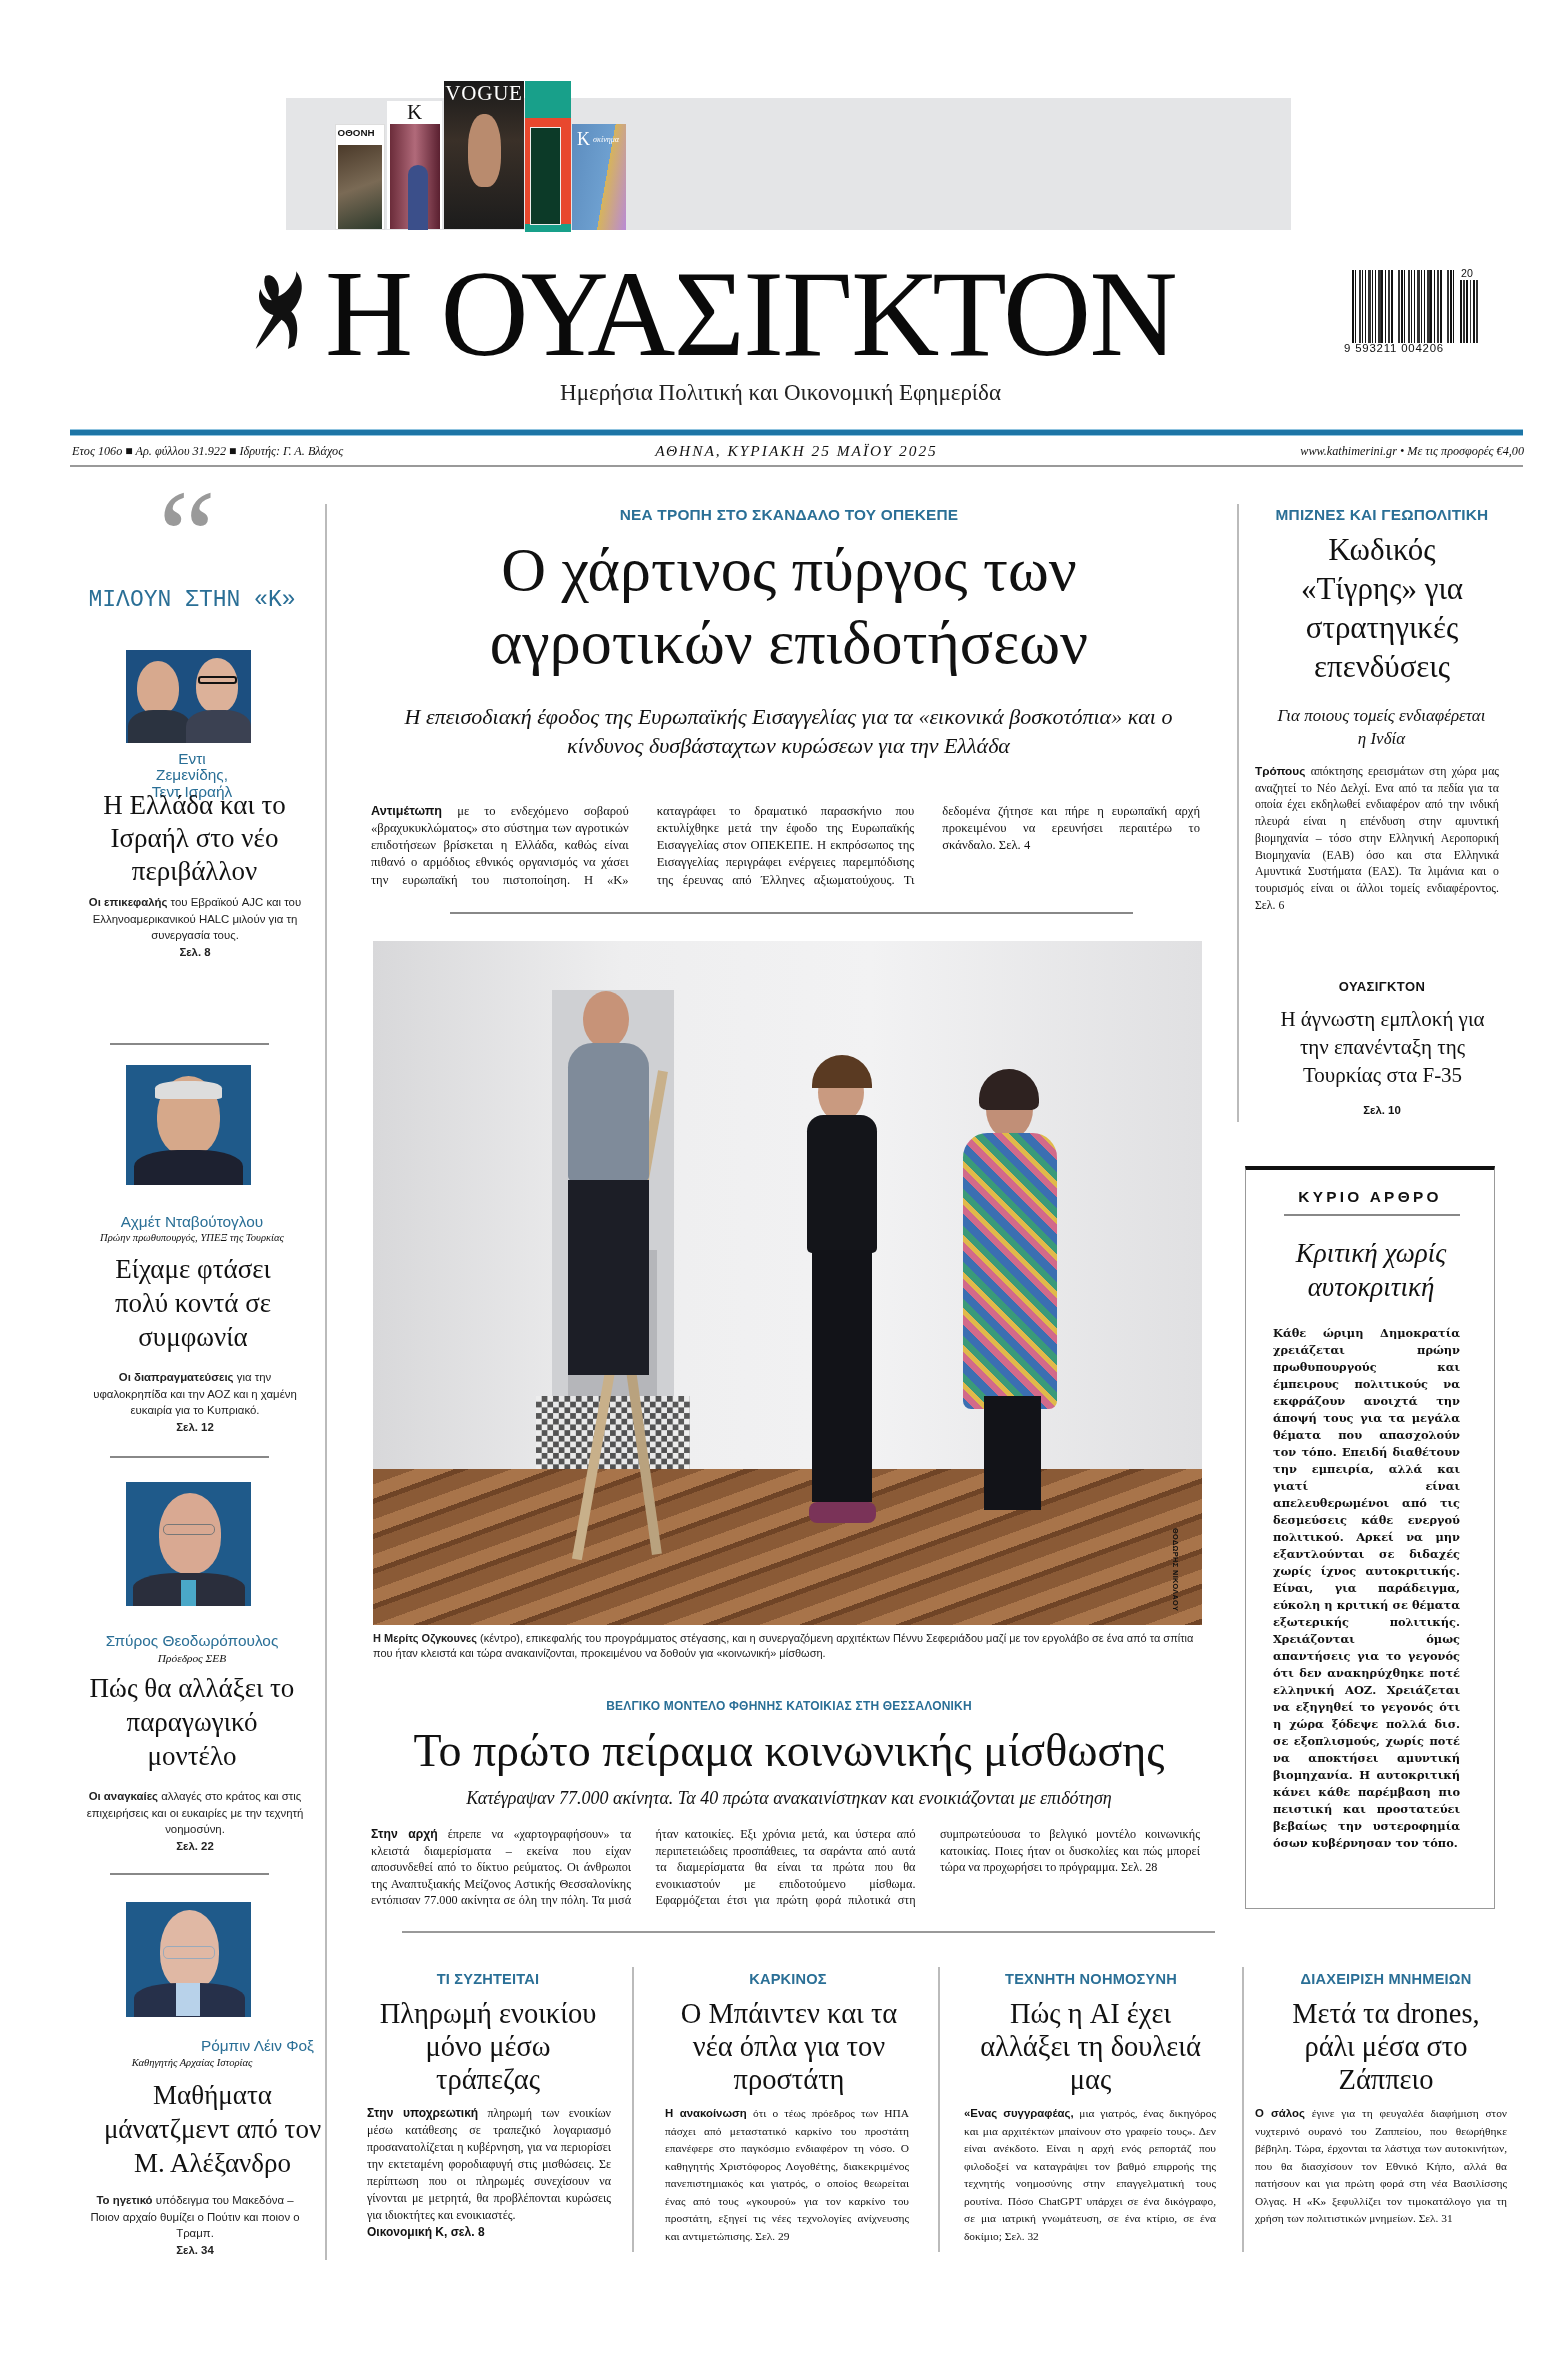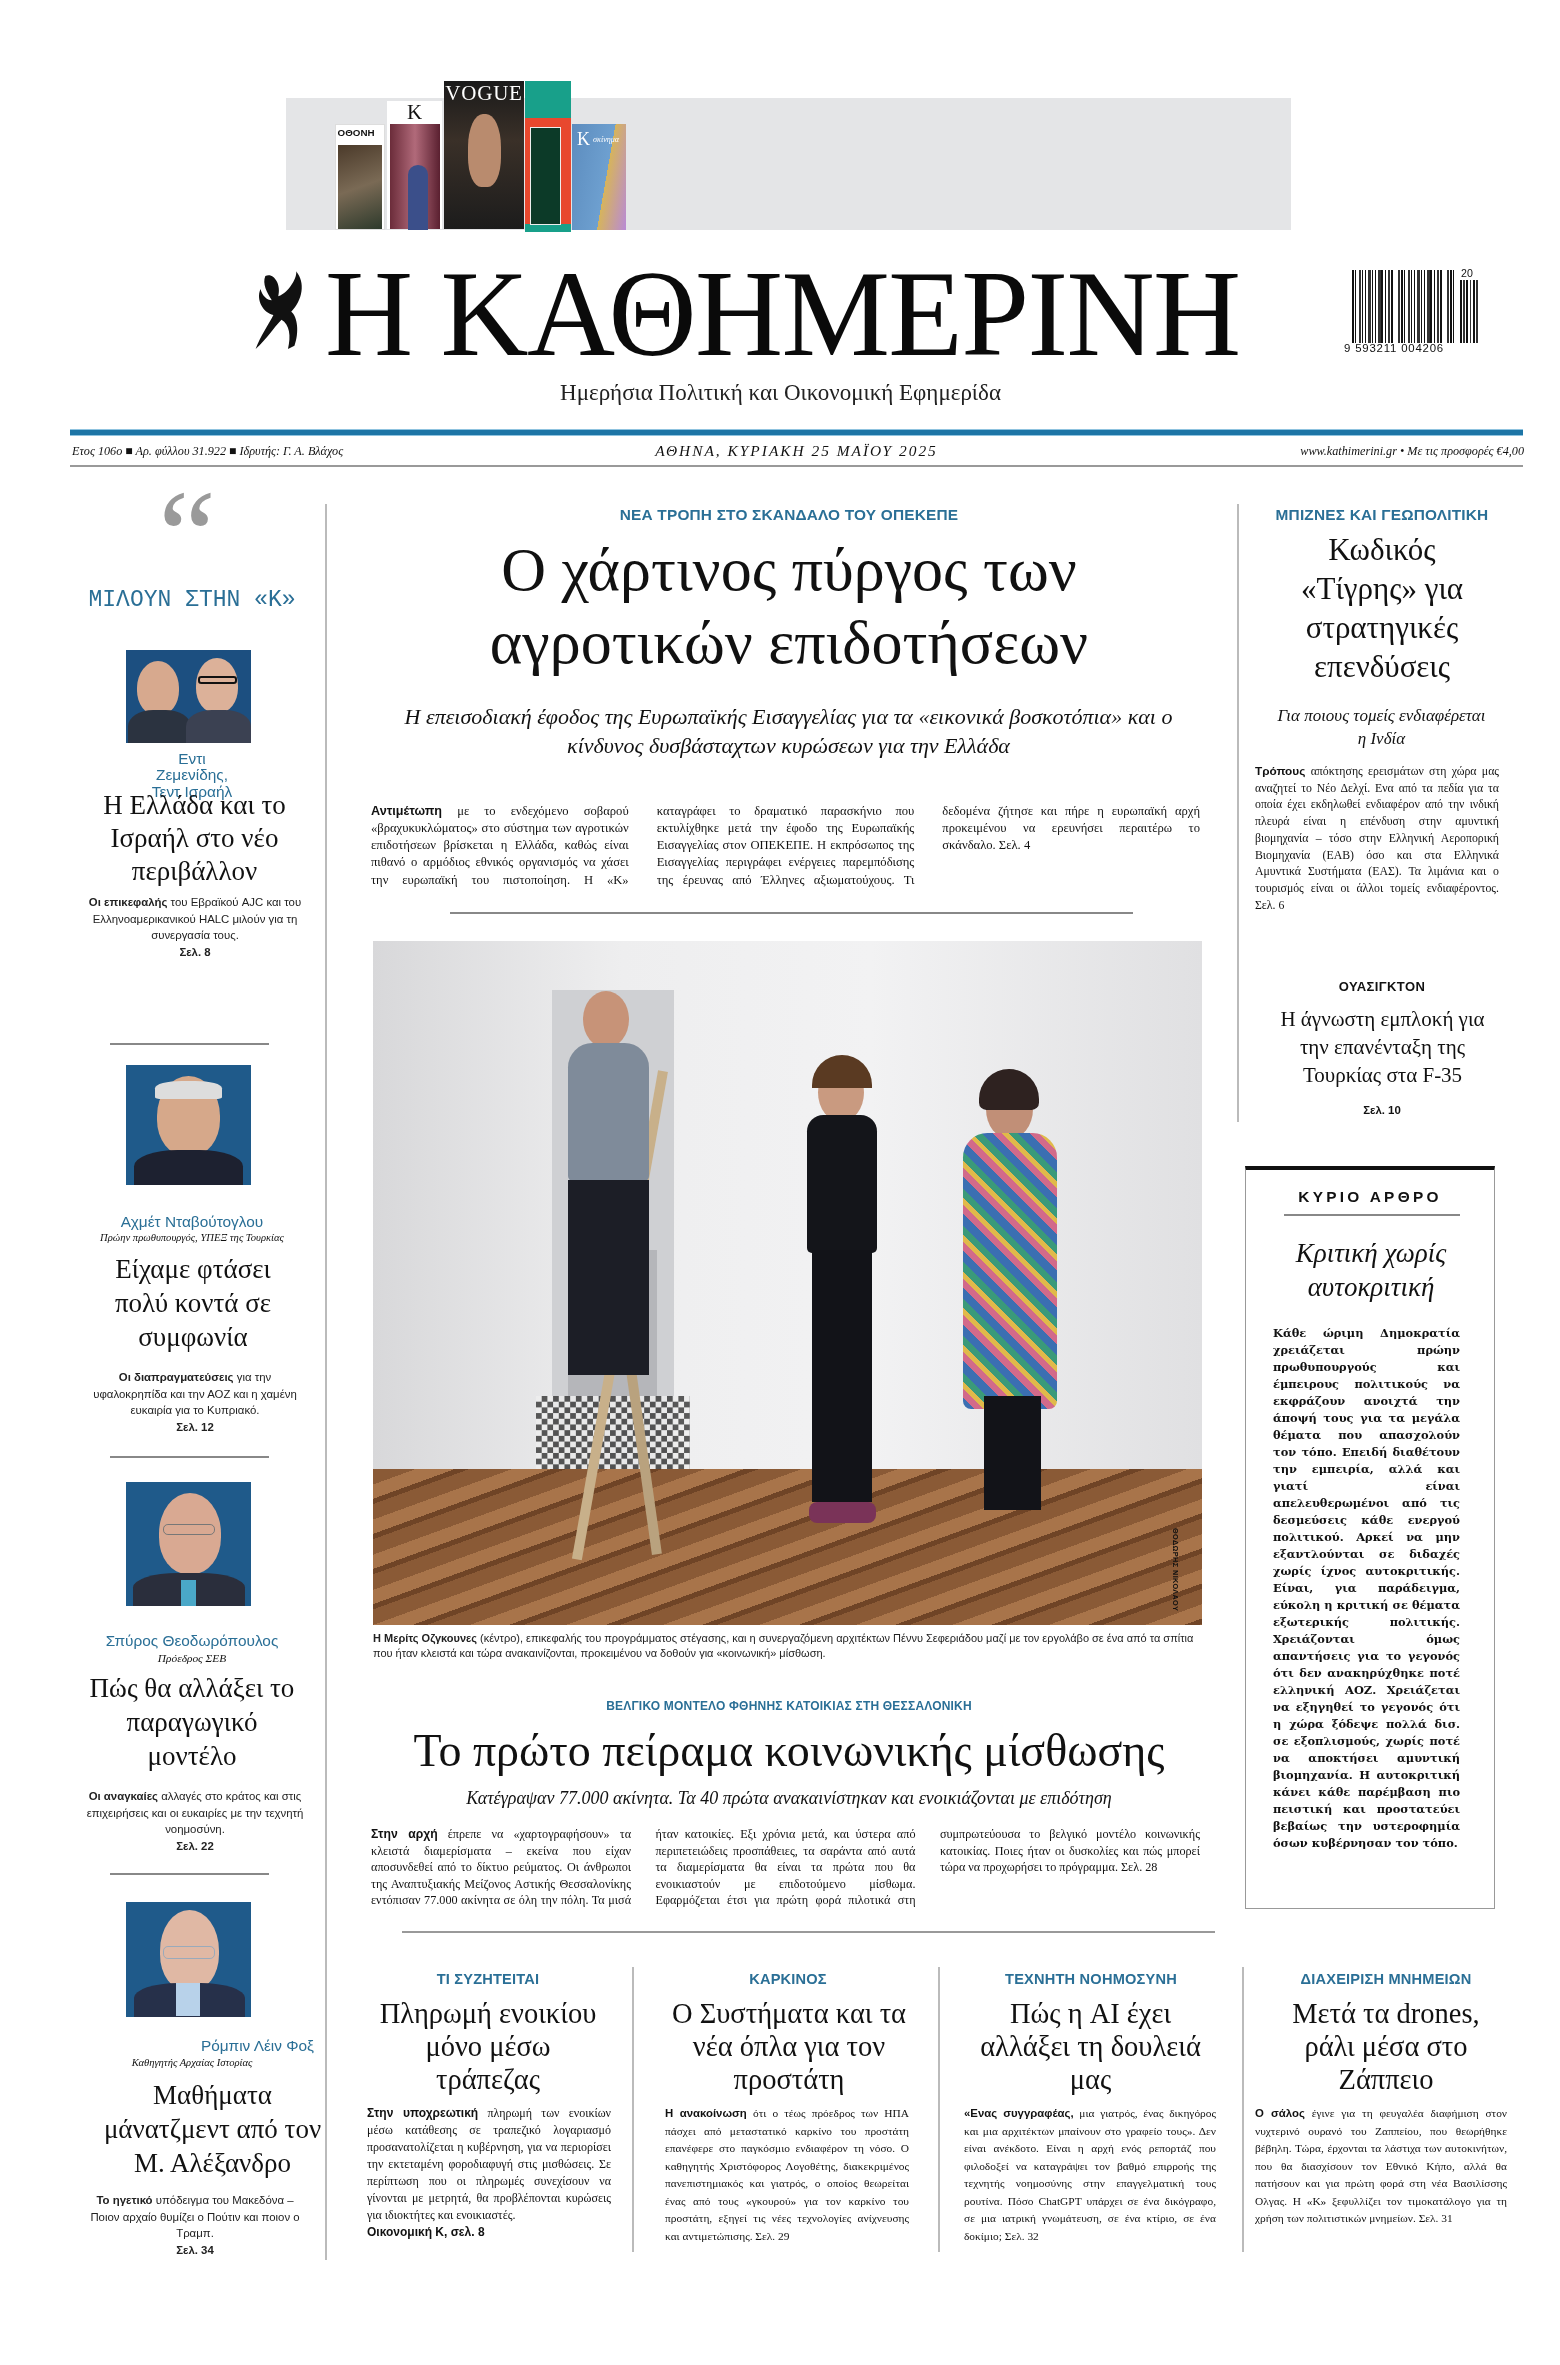--- a/index.html
+++ b/index.html
@@ -43,21 +43,21 @@
 <div class="abs" style="left:572px;top:124px;width:54px;height:106px;background:linear-gradient(100deg,#5c8cbe,#6ea0d0 60%,#d6b45c 60%,#b98ad6);">
   <div style="font-family:'Liberation Serif',serif;color:#fff;font-size:18px;padding:4.9px;">K</div>
   <div style="position:absolute;left:21px;top:11.4px;color:#fff;font-style:italic;font-size:8.1px;font-family:'Liberation Serif',serif;">σκίνημα</div>
 </div>
 
 <div class="abs" style="left:249px;top:268px;width:65px;height:89px;">
   <svg width="65" height="89" viewBox="0 0 80 110">
     <path d="M20 10 C 30 5, 40 20, 36 35 C 50 30, 60 10, 58 4 C 70 18, 66 40, 52 54 C 60 60, 62 80, 56 96 L 48 100 C 52 84, 50 70, 40 64 C 30 74, 22 88, 8 100 C 14 84, 24 70, 30 58 C 18 56, 8 40, 14 26 C 16 34, 22 40, 28 40 C 22 30, 16 20, 20 10 Z" fill="#111"></path>
   </svg>
 </div>
-<div class="abs" style="left:325px;top:259px;width:959px;height:109px;font-family:'Liberation Serif',serif;font-size:122px;line-height:109px;letter-spacing:-1.6px;text-align:left;color:#0a0a0a;transform:scaleY(1.0);">Η ΚΑΘΗΜΕΡΙΝΗ</div>
+<div class="abs" style="left:325px;top:259px;width:959px;height:109px;font-family:'Liberation Serif',serif;font-size:122px;line-height:109px;letter-spacing:-1.6px;text-align:left;color:#0a0a0a;transform:scaleY(1.0);">Η ΟΥΑΣΙΓΚΤΟΝ</div>
 <div class="abs" style="left:358px;top:380px;width:845px;text-align:center;font-family:'Liberation Serif',serif;font-size:23px;color:#222;">Ημερήσια Πολιτική και Οικονομική Εφημερίδα</div>
 
 <div class="abs" style="left:1349px;top:267px;width:130px;height:89px;">
   <div style="position:absolute;left:3.3px;top:3.3px;width:104px;height:73px;background:repeating-linear-gradient(90deg,#111 0 1.6px,#fff 1.6px 3.3px,#111 3.3px 4.1px,#fff 4.1px 6.5px,#333 6.5px 9px,#fff 9px 9.8px);"></div>
   <div style="position:absolute;left:112px;top:0;font-family:'Liberation Sans',sans-serif;font-size:10.6px;">20</div>
   <div style="position:absolute;left:111px;top:13px;width:18px;height:63px;background:repeating-linear-gradient(90deg,#111 0 1.6px,#fff 1.6px 3.3px,#333 3.3px 4.9px,#fff 4.9px 6.5px);"></div>
   <div style="position:absolute;left:-4.9px;top:75px;font-family:'Liberation Sans',sans-serif;font-size:11.4px;letter-spacing:0.8px;">9 593211 004206</div>
 </div>
 
 <div class="abs" style="left:70px;top:429px;width:1453px;height:6.5px;background:#1d75a6;border-top:0.8px solid #8fc3df;border-bottom:0.8px solid #8fc3df;"></div>
@@ -202,21 +202,21 @@
 <div class="rule-v" style="left:1242px;top:1967px;height:285px;"></div>
 
 <div class="abs kicker" style="left:358px;top:1971px;width:260px;font-size:14.6px;">ΤΙ ΣΥΖΗΤΕΙΤΑΙ</div>
 <div class="abs hl" style="left:374px;top:1997px;width:228px;font-size:28.5px;line-height:33px;">Πληρωμή ενοικίου μόνο μέσω τράπεζας</div>
 <div class="abs body-txt" style="left:367px;top:2105px;width:244px;font-size:12px;line-height:17px;">
   <b>Στην υποχρεωτική</b><span> πληρωμή των ενοικίων μέσω κατάθεσης σε τραπεζικό λογαριασμό προσανατολίζεται η κυβέρνηση, για να περιορίσει την εκτεταμένη φοροδιαφυγή στις μισθώσεις. Σε περίπτωση που οι πληρωμές συνεχίσουν να γίνονται με μετρητά, θα προβλέπονται κυρώσεις για ιδιοκτήτες και ενοικιαστές.</span>
   <div style="font-family:'Liberation Sans',sans-serif;font-weight:bold;">Οικονομική Κ, σελ. 8</div>
 </div>
 
 <div class="abs kicker" style="left:650px;top:1971px;width:276px;font-size:14.6px;">ΚΑΡΚΙΝΟΣ</div>
-<div class="abs hl" style="left:667px;top:1997px;width:244px;font-size:28.5px;line-height:33px;">Ο Συστήματα και τα νέα όπλα για τον προστάτη</div>
+<div class="abs hl" style="left:667px;top:1997px;width:244px;font-size:28.5px;line-height:33px;">Ο Μπάιντεν και τα νέα όπλα για τον προστάτη</div>
 <div class="abs body-txt" style="left:665px;top:2105px;width:244px;font-size:11.4px;line-height:17.5px;">
   <b>Η ανακοίνωση</b><span> ότι ο τέως πρόεδρος των ΗΠΑ πάσχει από μεταστατικό καρκίνο του προστάτη επανέφερε στο παγκόσμιο ενδιαφέρον τη νόσο. Ο καθηγητής Χριστόφορος Λογοθέτης, διακεκριμένος πανεπιστημιακός και γιατρός, ο οποίος θεωρείται ένας από τους «γκουρού» για τον καρκίνο του προστάτη, εξηγεί τις νέες τεχνολογίες ανίχνευσης και αντιμετώπισης. Σελ. 29</span>
 </div>
 
 <div class="abs kicker" style="left:953px;top:1971px;width:276px;font-size:14.6px;">ΤΕΧΝΗΤΗ ΝΟΗΜΟΣΥΝΗ</div>
 <div class="abs hl" style="left:975px;top:1997px;width:231px;font-size:28.5px;line-height:33px;">Πώς η AI έχει αλλάξει τη δουλειά μας</div>
 <div class="abs body-txt" style="left:964px;top:2105px;width:252px;font-size:11.4px;line-height:17.5px;">
   <b>«Ενας συγγραφέας,</b><span> μια γιατρός, ένας δικηγόρος και μια αρχιτέκτων μπαίνουν στο γραφείο τους». Δεν είναι ανέκδοτο. Είναι η αρχή ενός ρεπορτάζ που φιλοδοξεί να καταγράψει τον βαθμό επιρροής της τεχνητής νοημοσύνης στην επαγγελματική τους ρουτίνα. Πόσο ChatGPT υπάρχει σε ένα δικόγραφο, σε μια ιατρική γνωμάτευση, σε ένα κτίριο, σε ένα δοκίμιο; Σελ. 32</span>
 </div>
 

